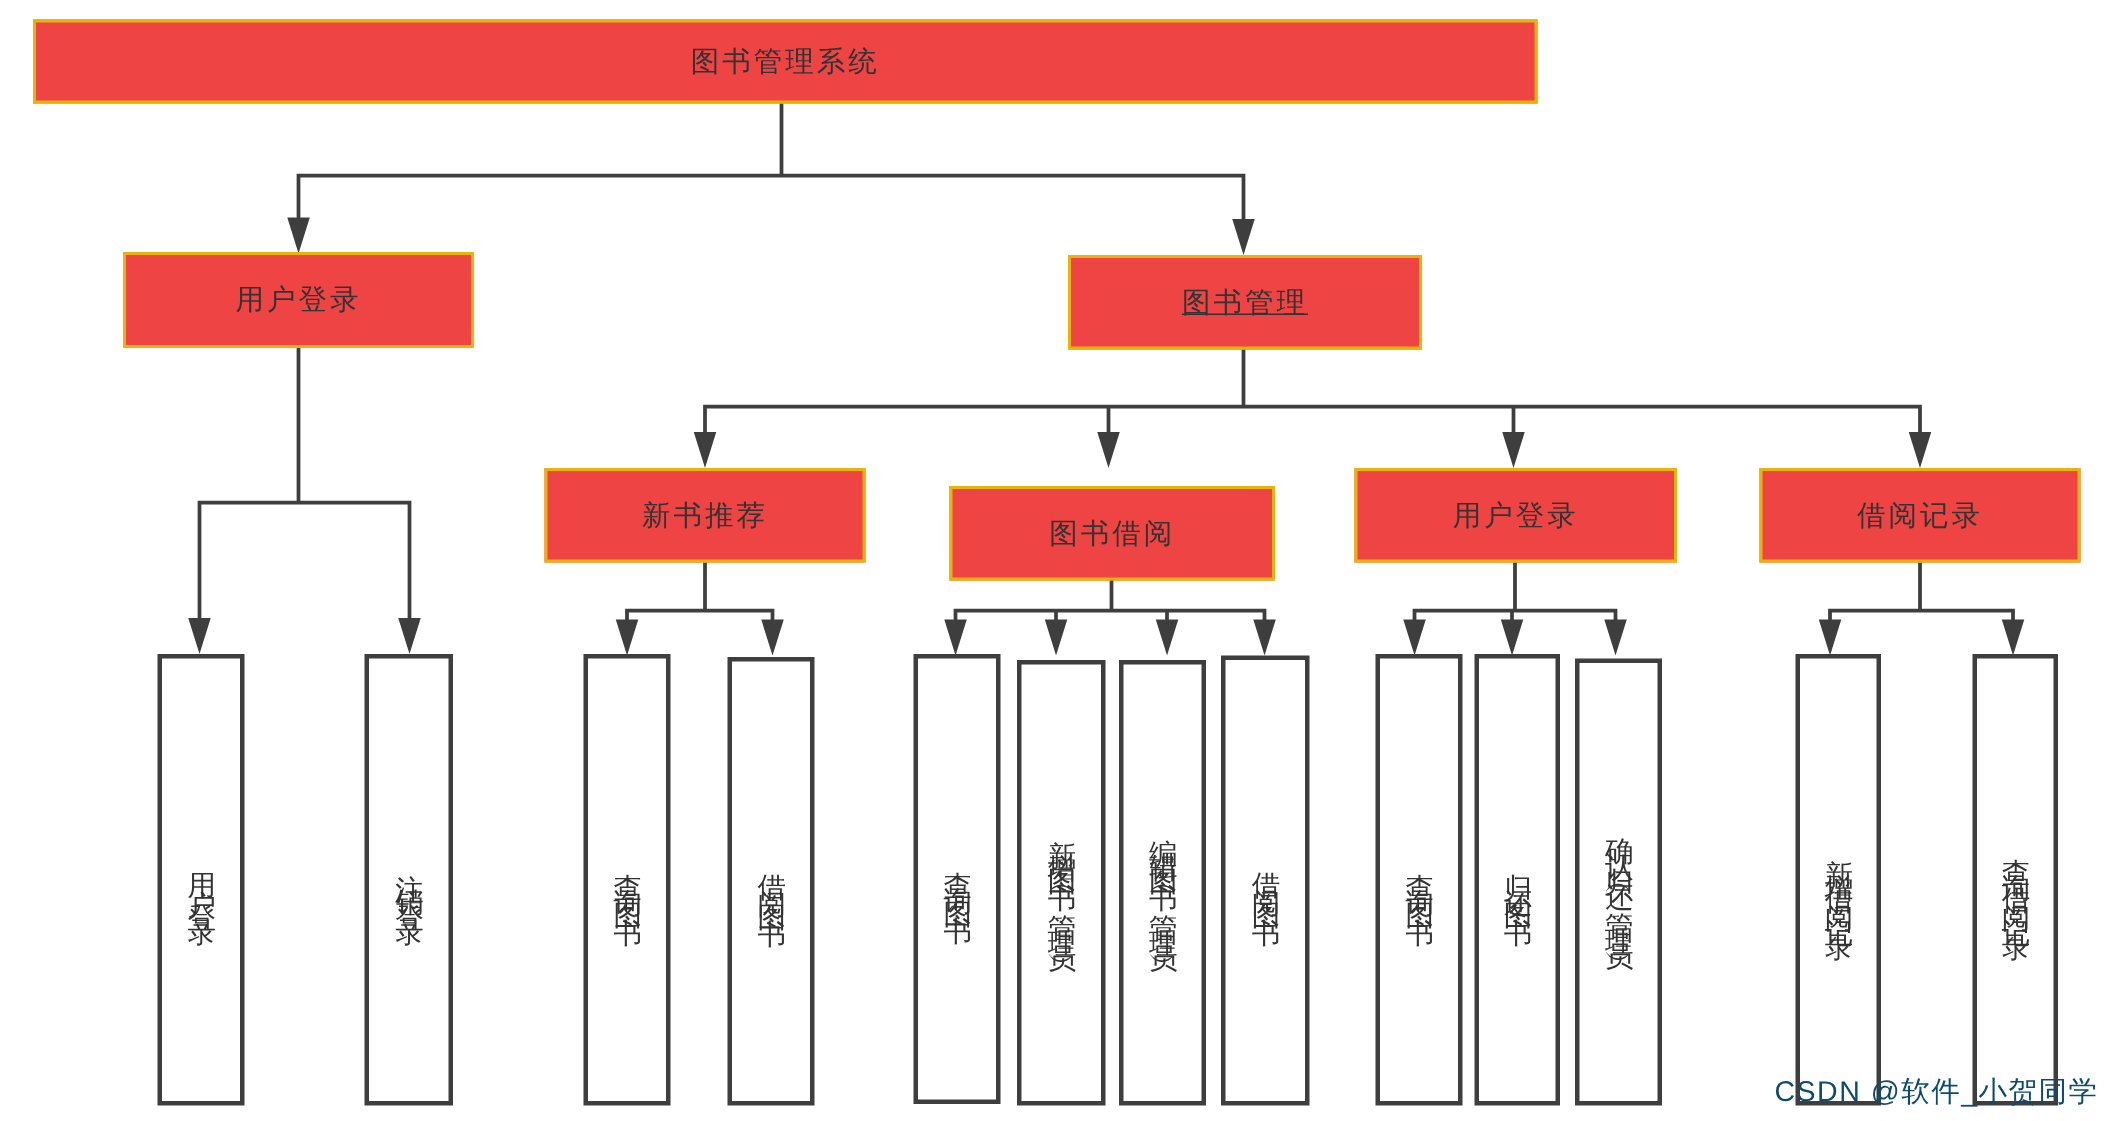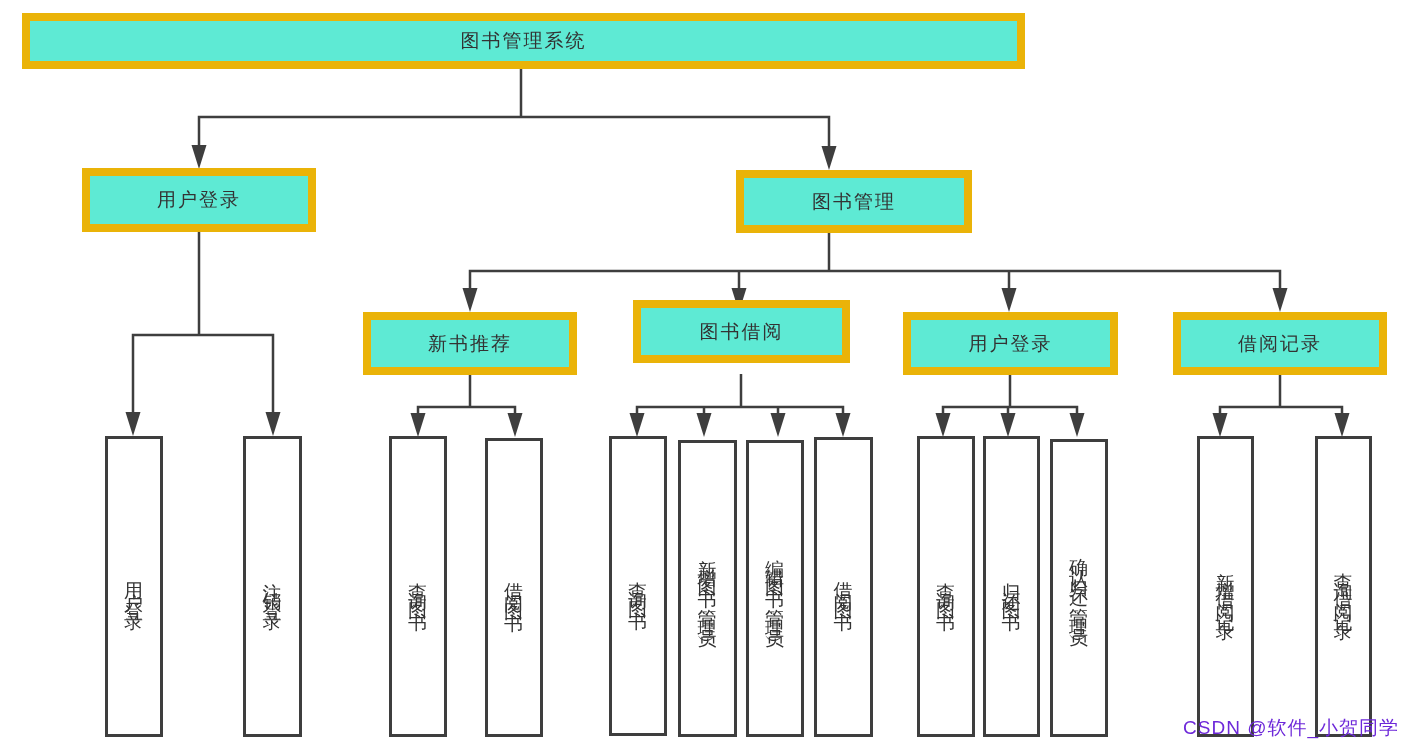--- a/index.html
+++ b/index.html
@@ -13,22 +13,22 @@
   }
   #connectors {
     position: absolute;
     left: 0; top: 0;
     width: 1405px; height: 747px;
     pointer-events: none;
   }
   .node {
     position: absolute;
     box-sizing: border-box;
-    background: #5eead4;
-    border: 8px solid #eab308;
+    background: #ef4444;
+    border: 2px solid #eab308;
     display: flex;
     align-items: center;
     justify-content: center;
     font-size: 19px;
     letter-spacing: 2px;
     color: #333333;
     white-space: nowrap;
     z-index: 2;
   }
   .vnode {
@@ -48,21 +48,21 @@
     font-size: 19px;
     line-height: 1;
     letter-spacing: 10px;
     color: #333333;
   }
   .watermark {
     position: absolute;
     right: 6px;
     bottom: 6px;
     font-size: 19px;
-    color: #6d28d9;
+    color: #0c4a6e;
     letter-spacing: 1px;
     z-index: 3;
     white-space: nowrap;
   }
 </style>
 </head>
 <body>
 
 <div id="stage">
 
@@ -107,24 +107,24 @@
       <polygon points="1000.5,413 1015.5,413 1008,437"></polygon>
       <polygon points="1069.5,413 1084.5,413 1077,437"></polygon>
       <polygon points="1212.5,413 1227.5,413 1220,437"></polygon>
       <polygon points="1334.5,413 1349.5,413 1342,437"></polygon>
     </g>
   </svg>
 
   <div class="node" style="left:22px; top:13px; width:1003px; height:56px;">图书管理系统</div>
 
   <div class="node" style="left:82px; top:168px; width:234px; height:64px;">用户登录</div>
-  <div class="node" style="left:736px; top:170px; width:236px; height:63px;">图书管理</div>
+  <div class="node" style="left:712px; top:170px; width:236px; height:63px;text-decoration:underline;">图书管理</div>
 
   <div class="node" style="left:363px; top:312px; width:214px; height:63px;text-align:center;">新书推荐</div>
-  <div class="node" style="left:633px; top:300px; width:217px; height:63px;">图书借阅</div>
+  <div class="node" style="left:633px; top:324px; width:217px; height:63px;">图书借阅</div>
   <div class="node" style="left:903px; top:312px; width:215px; height:63px;">用户登录</div>
   <div class="node" style="left:1173px; top:312px; width:214px; height:63px;">借阅记录</div>
 
   <div class="vnode" style="left:105px; top:436px; width:58px; height:301px;">
     <span class="vtext">用户登录</span>
   </div>
   <div class="vnode" style="left:243px; top:436px; width:59px; height:301px;">
     <span class="vtext">注销登录</span>
   </div>
 

